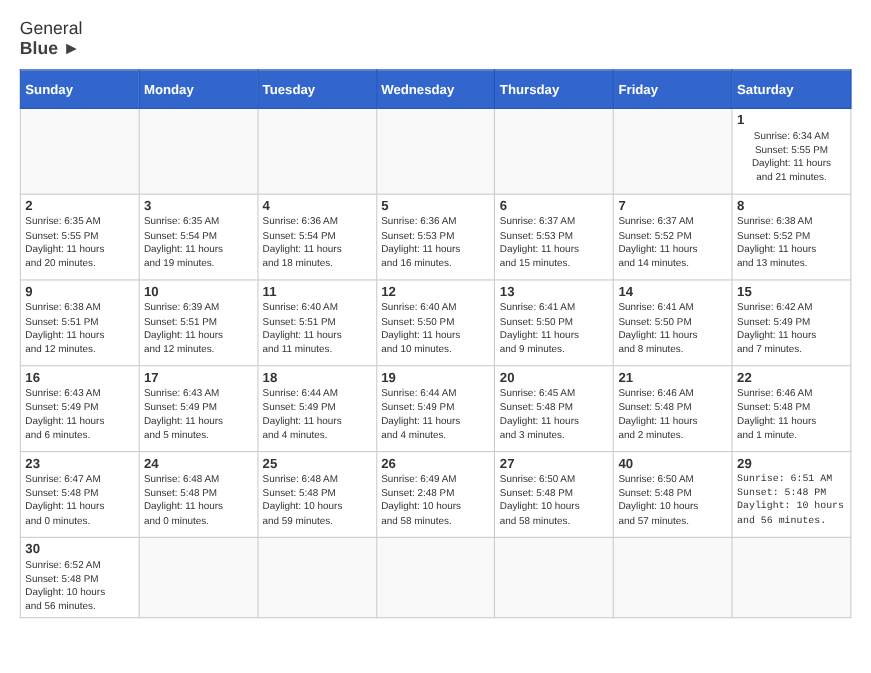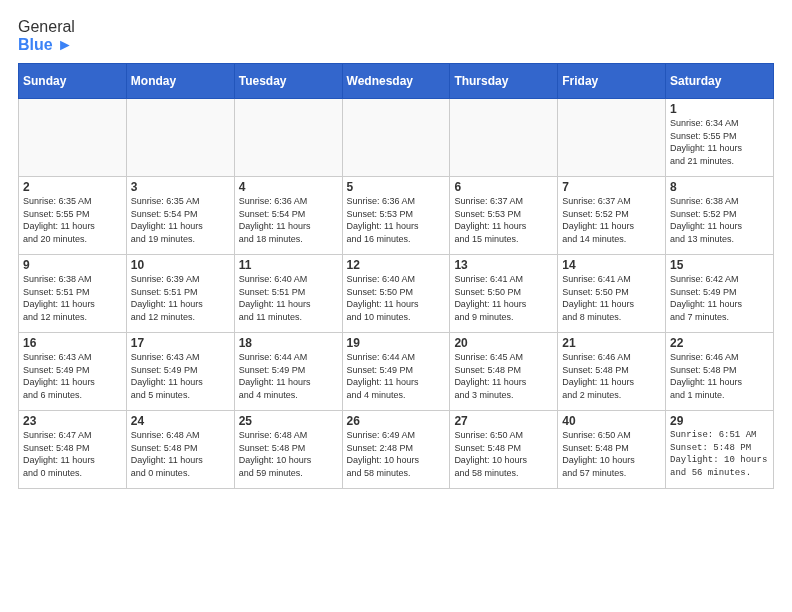--- a/index.html
+++ b/index.html
@@ -81,21 +81,21 @@
     }
   </style>
 </head>
 <body>
 
 <div class="page">
   <div class="header">
     <div class="logo">
       <div style="display:flex;flex-direction:column;align-items:flex-start;line-height:1.1;">
     <span style="font-size:16px;font-weight:normal;color:#333;">General</span>
-    <span style="font-size:16px;font-weight:bold;color:#3b82f6;">Blue ►</span>
+    <span style="font-size:16px;font-weight:bold;color:#404040;">Blue ►</span>
   </div>
     </div>
     <div class="title-section">
       <div class="month-title"></div>
       <div class="location"></div>
     </div>
   </div>
 
   <table class="calendar">
     <thead>
@@ -112,21 +112,21 @@
     <tbody id="calendar-body">
     <tr>
           <td class="empty-cell"></td>
           <td class="empty-cell"></td>
           <td class="empty-cell"></td>
           <td class="empty-cell"></td>
           <td class="empty-cell"></td>
           <td class="empty-cell"></td>
           <td>
             <span class="day-number">1</span>
-            <div class="day-info" style="white-space: pre-line;">Sunrise: 6:34 AM
+            <div class="day-info" style="white-space: pre-line; text-align: center;">Sunrise: 6:34 AM
 Sunset: 5:55 PM
 Daylight: 11 hours
 and 21 minutes.</div>
           </td>
         </tr>
         <tr>
           <td>
             <span class="day-number">2</span>
             <div class="day-info" style="white-space: pre-line;">Sunrise: 6:35 AM
 Sunset: 5:55 PM
@@ -321,16 +321,31 @@
 Daylight: 10 hours
 and 57 minutes.</div>
           </td>
           <td>
             <span class="day-number">29</span>
             <div class="day-info" style="white-space: pre-line; font-family: Liberation Mono, monospace;">Sunrise: 6:51 AM
 Sunset: 5:48 PM
 Daylight: 10 hours
 and 56 minutes.</div>
           </td>
+        </tr>
+        <tr class="last-row">
+          <td>
+            <span class="day-number">30</span>
+            <div class="day-info" style="white-space: pre-line;">Sunrise: 6:52 AM
+Sunset: 5:48 PM
+Daylight: 10 hours
+and 56 minutes.</div>
+          </td>
+          <td class="empty-cell"></td>
+          <td class="empty-cell"></td>
+          <td class="empty-cell"></td>
+          <td class="empty-cell"></td>
+          <td class="empty-cell"></td>
+          <td class="empty-cell"></td>
         </tr>
       </tbody>
   </table>
 </div>
 
 </body></html>

